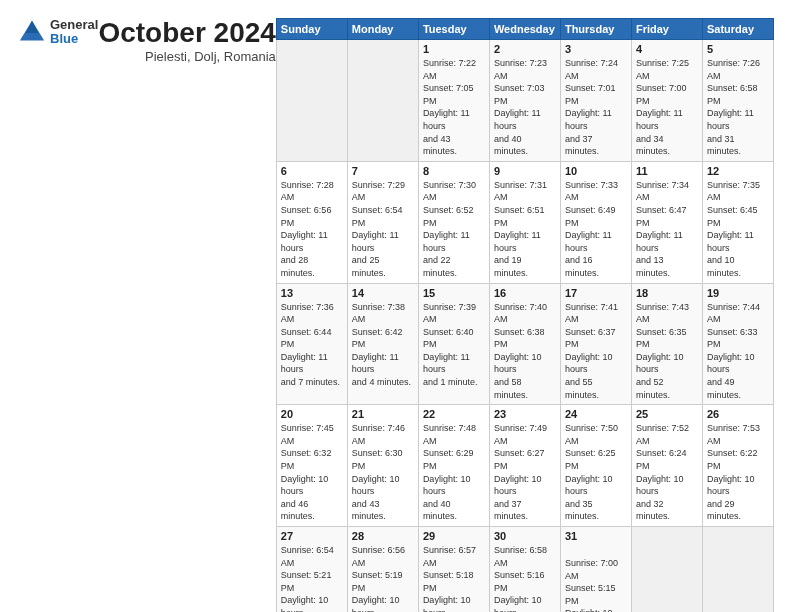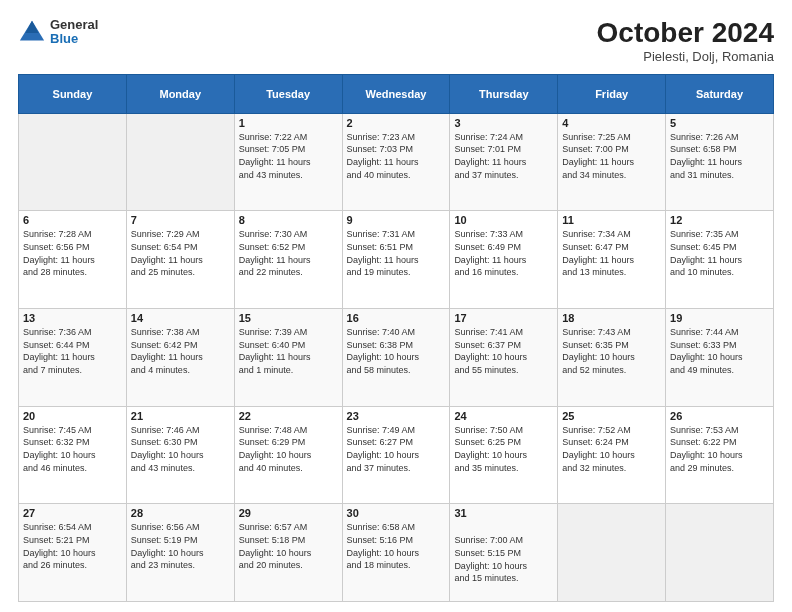--- a/index.html
+++ b/index.html
@@ -8,21 +8,21 @@
       background: #fff;
       width: 792px;
       height: 612px;
       overflow: hidden;
     }
     .page {
       width: 792px;
       height: 612px;
       padding: 18px 18px 10px 18px;
       display: flex;
-      flex-direction: column;
+      flex-direction: row;
     }
     .header {
       display: flex;
       justify-content: space-between;
       align-items: flex-start;
       margin-bottom: 10px;
     }
     .logo {
       display: flex;
       align-items: center;
@@ -60,22 +60,22 @@
       border: 1px solid #ccc;
       border-collapse: collapse;
       width: 100%;
       table-layout: fixed;
     }
     .calendar th {
       background: #2a6db5;
       color: #fff;
       font-size: 11px;
       font-weight: bold;
-      padding: 13px 4px;
-      text-align: center;
+      padding: 4px 4px;
+      text-align: left;
       border: 1px solid #1a5a9a;
     }
     .calendar td {
       border: 1px solid #ccc;
       vertical-align: top;
       padding: 3px 4px;
       font-size: 9.5px;
       color: #333;
       height: 88px;
       background: #fff;

